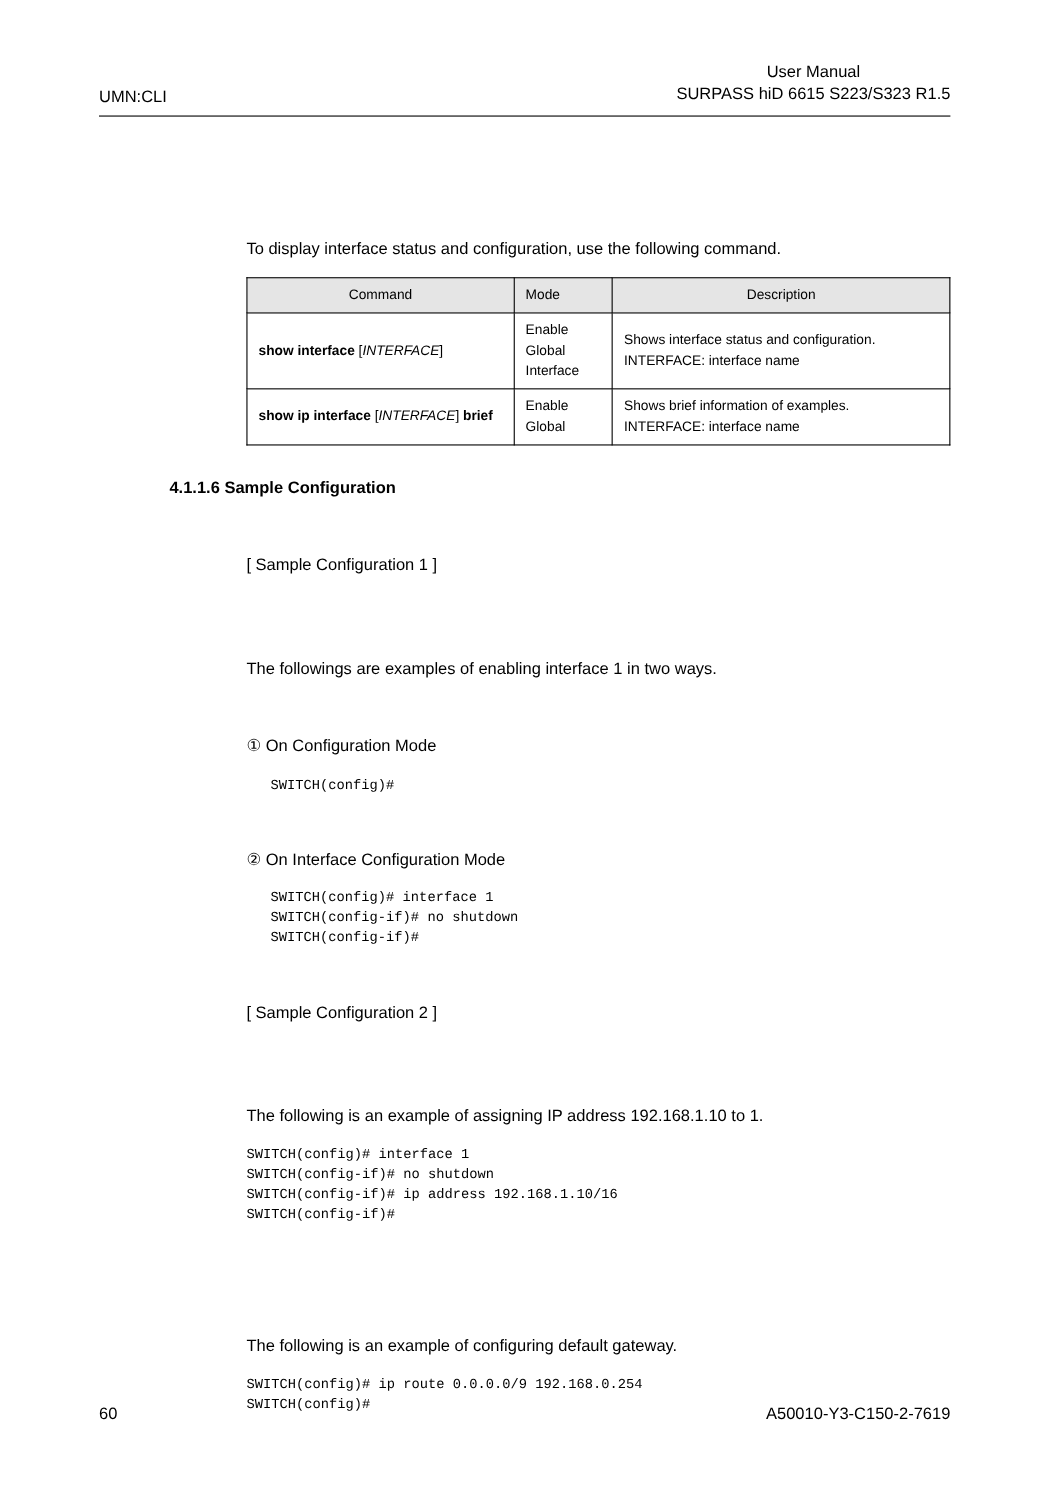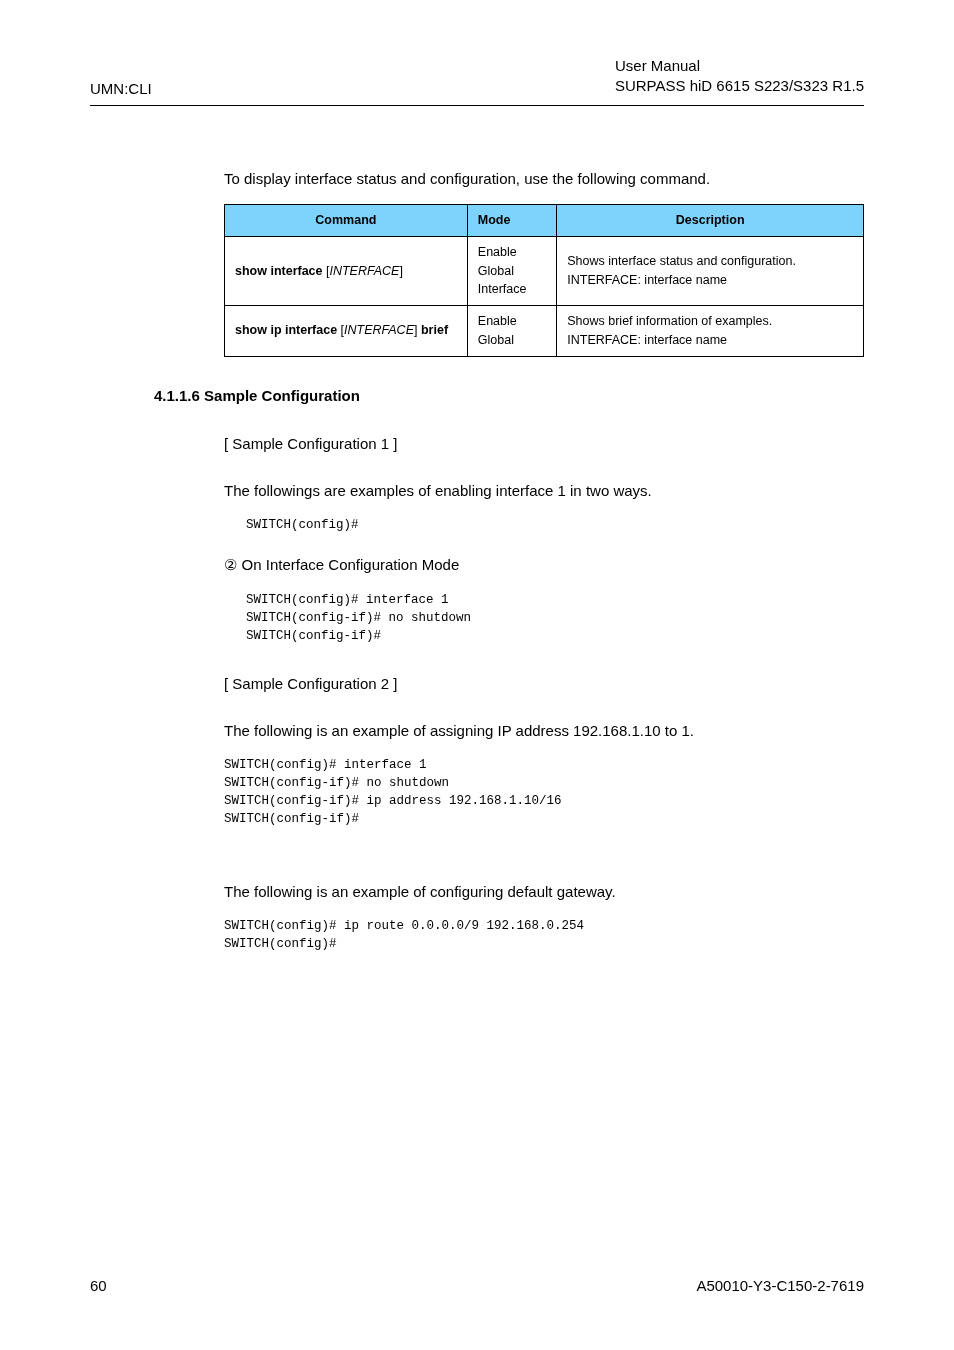--- a/index.html
+++ b/index.html
@@ -1,26 +1,26 @@
 <!DOCTYPE html>
 <html><head>
 <meta charset="utf-8">
 <style>
   * { box-sizing: border-box; margin: 0; padding: 0; }
   html, body { width: 954px; height: 1350px; background: #fff; font-family: Arial, Helvetica, sans-serif; color: #000; }
   .page { width: 954px; height: 1350px; position: relative; padding: 56px 90px 0 90px; }
   .header { display: flex; justify-content: space-between; align-items: flex-end; padding-bottom: 6px; }
   .header-left { font-size: 15px; }
-  .header-right { text-align: left; font-size: 15px; line-height: 1.35; }
+  .header-right { text-align: center; font-size: 15px; line-height: 1.35; }
   .hr { border: none; border-top: 1.5px solid #000; margin-top: 2px; }
   .content { padding-left: 134px; padding-right: 0; padding-top: 62px; font-size: 15px; line-height: 1.5; }
-  .para { margin-bottom: 14px; }
+  .para { margin-bottom: 14px; margin-top: 48px; }
   table.cmd { width: 100%; border-collapse: collapse; margin-top: 8px; margin-bottom: 28px; }
   table.cmd th, table.cmd td { border: 1px solid #000; font-size: 12.5px; padding: 6px 10px; vertical-align: middle; }
-  table.cmd th { background: #7dd3fc; font-weight: bold; text-align: center; height: 26px; }
+  table.cmd th { background: #e5e5e5; font-weight: normal; text-align: center; height: 26px; }
   table.cmd .col-cmd { width: 38%; }
   table.cmd .col-mode { width: 14%; text-align: left; }
   table.cmd .col-desc { width: 48%; }
   .mode-cell { line-height: 1.5; }
   .cmd-cell { font-weight: bold; }
   .cmd-cell .normal { font-weight: normal; }
   .cmd-cell .italic { font-style: italic; font-weight: normal; }
   .footer { position: absolute; bottom: 56px; left: 90px; right: 90px; display: flex; justify-content: space-between; font-size: 15px; }
 </style>
 </head>
@@ -77,20 +77,21 @@
         </tr>
       </tbody>
     </table>
 
     <div style="font-weight:bold; margin-left:-70px; margin-bottom:26px;">4.1.1.6   Sample Configuration</div>
 
     <div class="para">[ Sample Configuration 1 ]</div>
     <div style="height:10px"></div>
     <div class="para">The followings are examples of enabling interface 1 in two ways.</div>
 
+    <div class="para">① On Configuration Mode</div>
     <div style="padding-left:22px; font-size:12.5px; font-family: 'Courier New', monospace; line-height:1.45; margin-bottom:20px;">
       <div>SWITCH(config)#</div>
     </div>
 
     <div class="para">② On Interface Configuration Mode</div>
     <div style="padding-left:22px; font-size:12.5px; font-family: 'Courier New', monospace; line-height:1.45; margin-bottom:28px;">
       <div>SWITCH(config)# interface 1</div>
       <div>SWITCH(config-if)# no shutdown</div>
       <div>SWITCH(config-if)#</div>
     </div>

